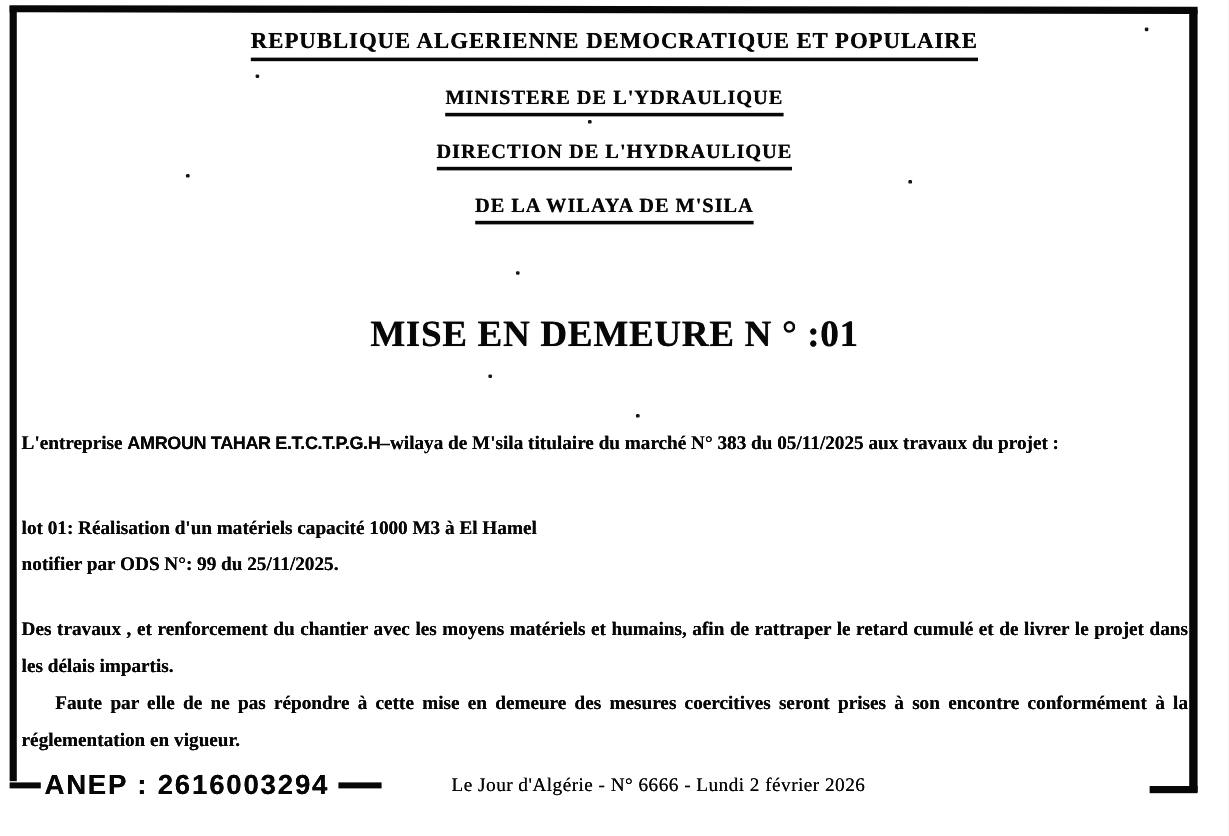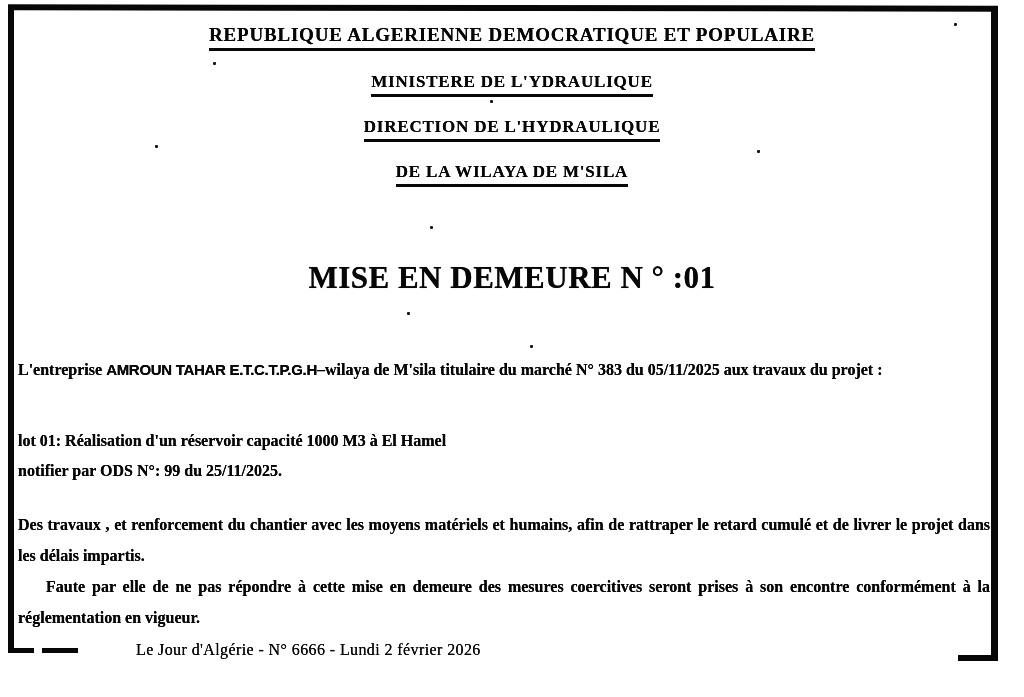--- a/index.html
+++ b/index.html
@@ -94,27 +94,28 @@
     <span>DIRECTION  DE L'HYDRAULIQUE</span>
   </div>
   <div class="center-line hdr hdr4">
     <span>DE LA WILAYA  DE  M'SILA</span>
   </div>
 
   <div class="center-line title">MISE EN DEMEURE N ° :01</div>
 
   <div class="body-text l-intro"><span>L'entreprise </span><span class="company">AMROUN TAHAR E.T.C.T.P.G.H</span><span>–wilaya de M'sila titulaire du marché N° 383 du 05/11/2025  aux travaux du projet  :</span></div>
 
-  <div class="body-text l-lot">lot 01: Réalisation  d'un réservoir capacité 1000 M3 à El Hamel</div>
+  <div class="body-text l-lot">lot 01: Réalisation  d'un matériels capacité 1000 M3 à El Hamel</div>
   <div class="body-text l-ods">notifier par ODS N°: 99 du 25/11/2025.</div>
   <div class="body-text p-works">Des travaux , et renforcement du chantier avec les moyens matériels et humains, afin de rattraper le retard cumulé et de livrer le projet dans les délais impartis.</div>
   <div class="body-text p-warning">Faute par elle de ne pas répondre à cette mise en demeure des mesures coercitives seront prises à son encontre conformément à la réglementation en vigueur.</div>
 
   <div class="footer">
     <div class="dash dash-a"></div>
+    <div class="anep">ANEP : 2616003294</div>
     <div class="dash dash-b"></div>
     <div class="journal">Le Jour d'Algérie - N° 6666 - Lundi 2 février  2026</div>
   </div>
 
   <div class="speck" style="left:213px;top:62px;"></div>
   <div class="speck" style="left:490px;top:100px;"></div>
   <div class="speck" style="left:155px;top:145px;"></div>
   <div class="speck" style="left:430px;top:226px;"></div>
   <div class="speck" style="left:757px;top:150px;"></div>
   <div class="speck" style="left:407px;top:312px;"></div>

